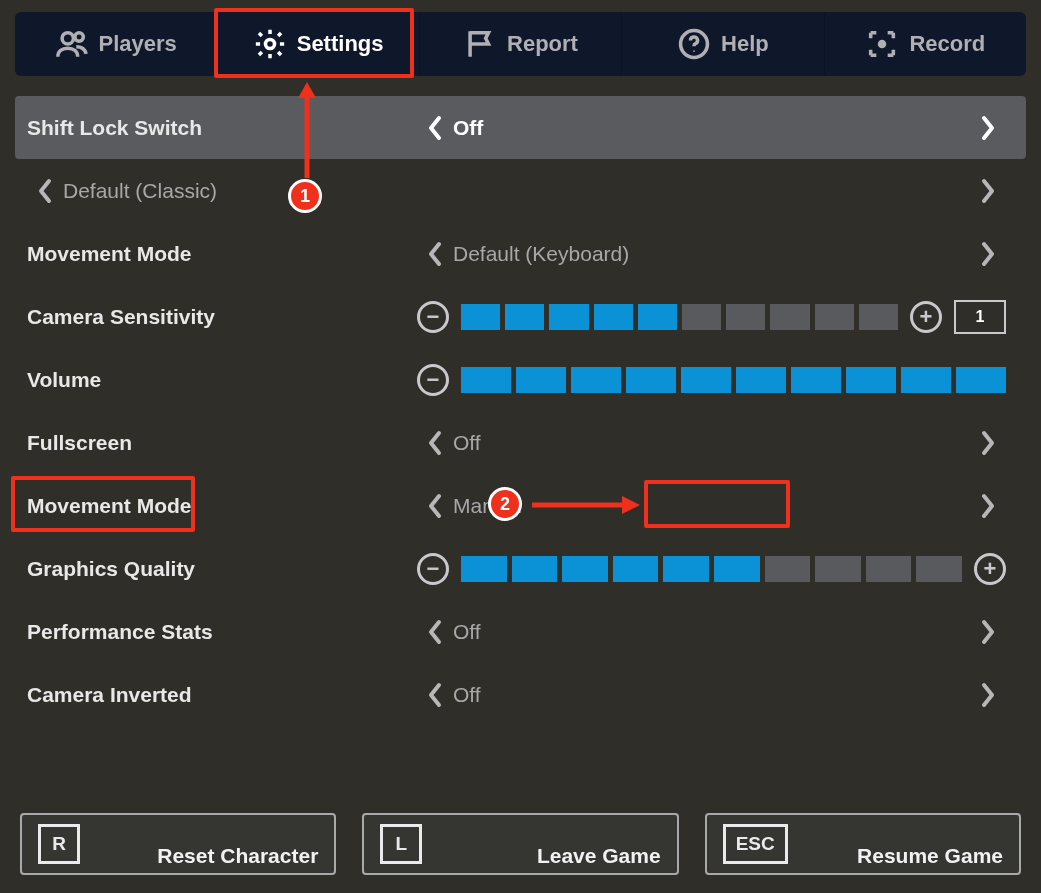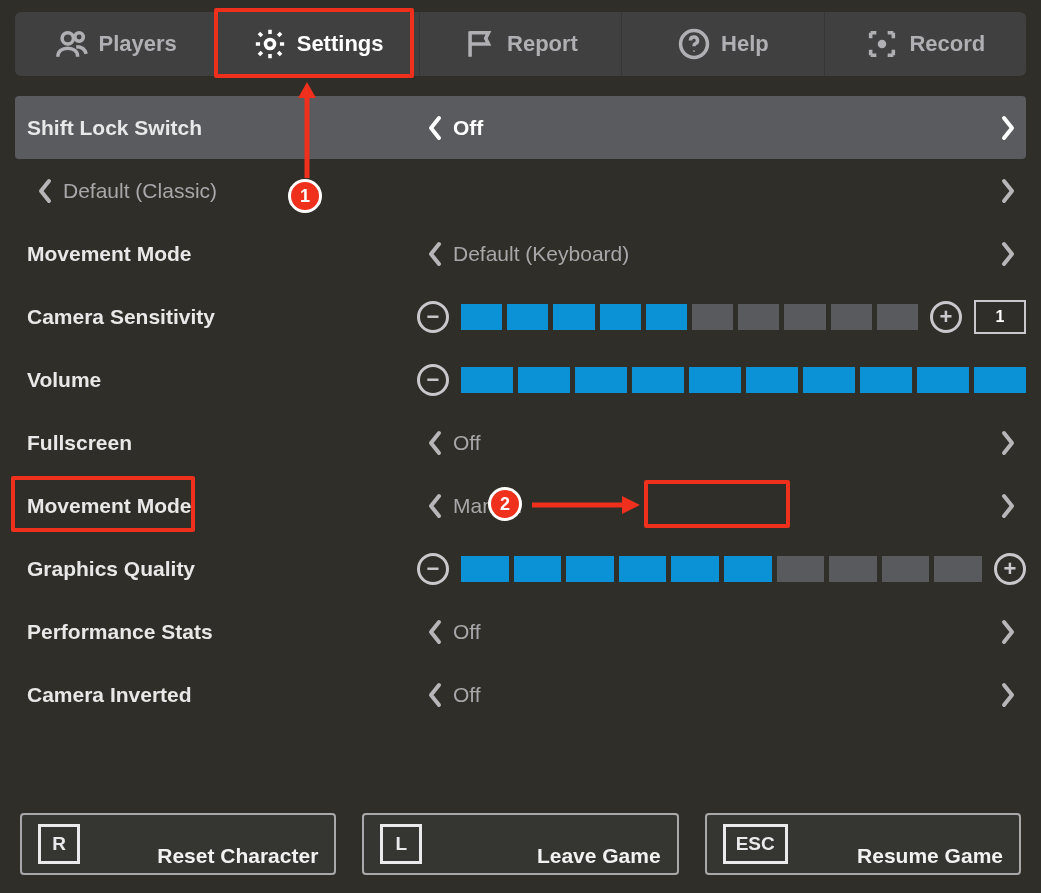--- a/index.html
+++ b/index.html
@@ -10,21 +10,21 @@
     overflow: hidden;
     position: relative;
   }
   
   .tabbar {
     position: absolute;
     top: 12px;
     left: 15px;
     right: 15px;
     height: 64px;
-    background: #404040;
+    background: #0f172a;
     border-radius: 6px;
     display: flex;
     align-items: stretch;
   }
   .tab {
     flex: 1;
     display: flex;
     align-items: center;
     justify-content: center;
     gap: 10px;
@@ -49,21 +49,21 @@
   .settings-list {
     position: absolute;
     top: 96px;
     left: 15px;
     right: 15px;
   }
   .row {
     display: flex;
     align-items: center;
     height: 63px;
-    padding: 0 0 0 12px;
+    padding: 0 20px 0 12px;
     color: #e0e0e0;
   }
   .row.first {
     background: #5a5b5f;
     border-radius: 4px;
   }
   .row-label {
     flex: 0 0 390px;
     font-weight: 700;
     font-size: 21px;

